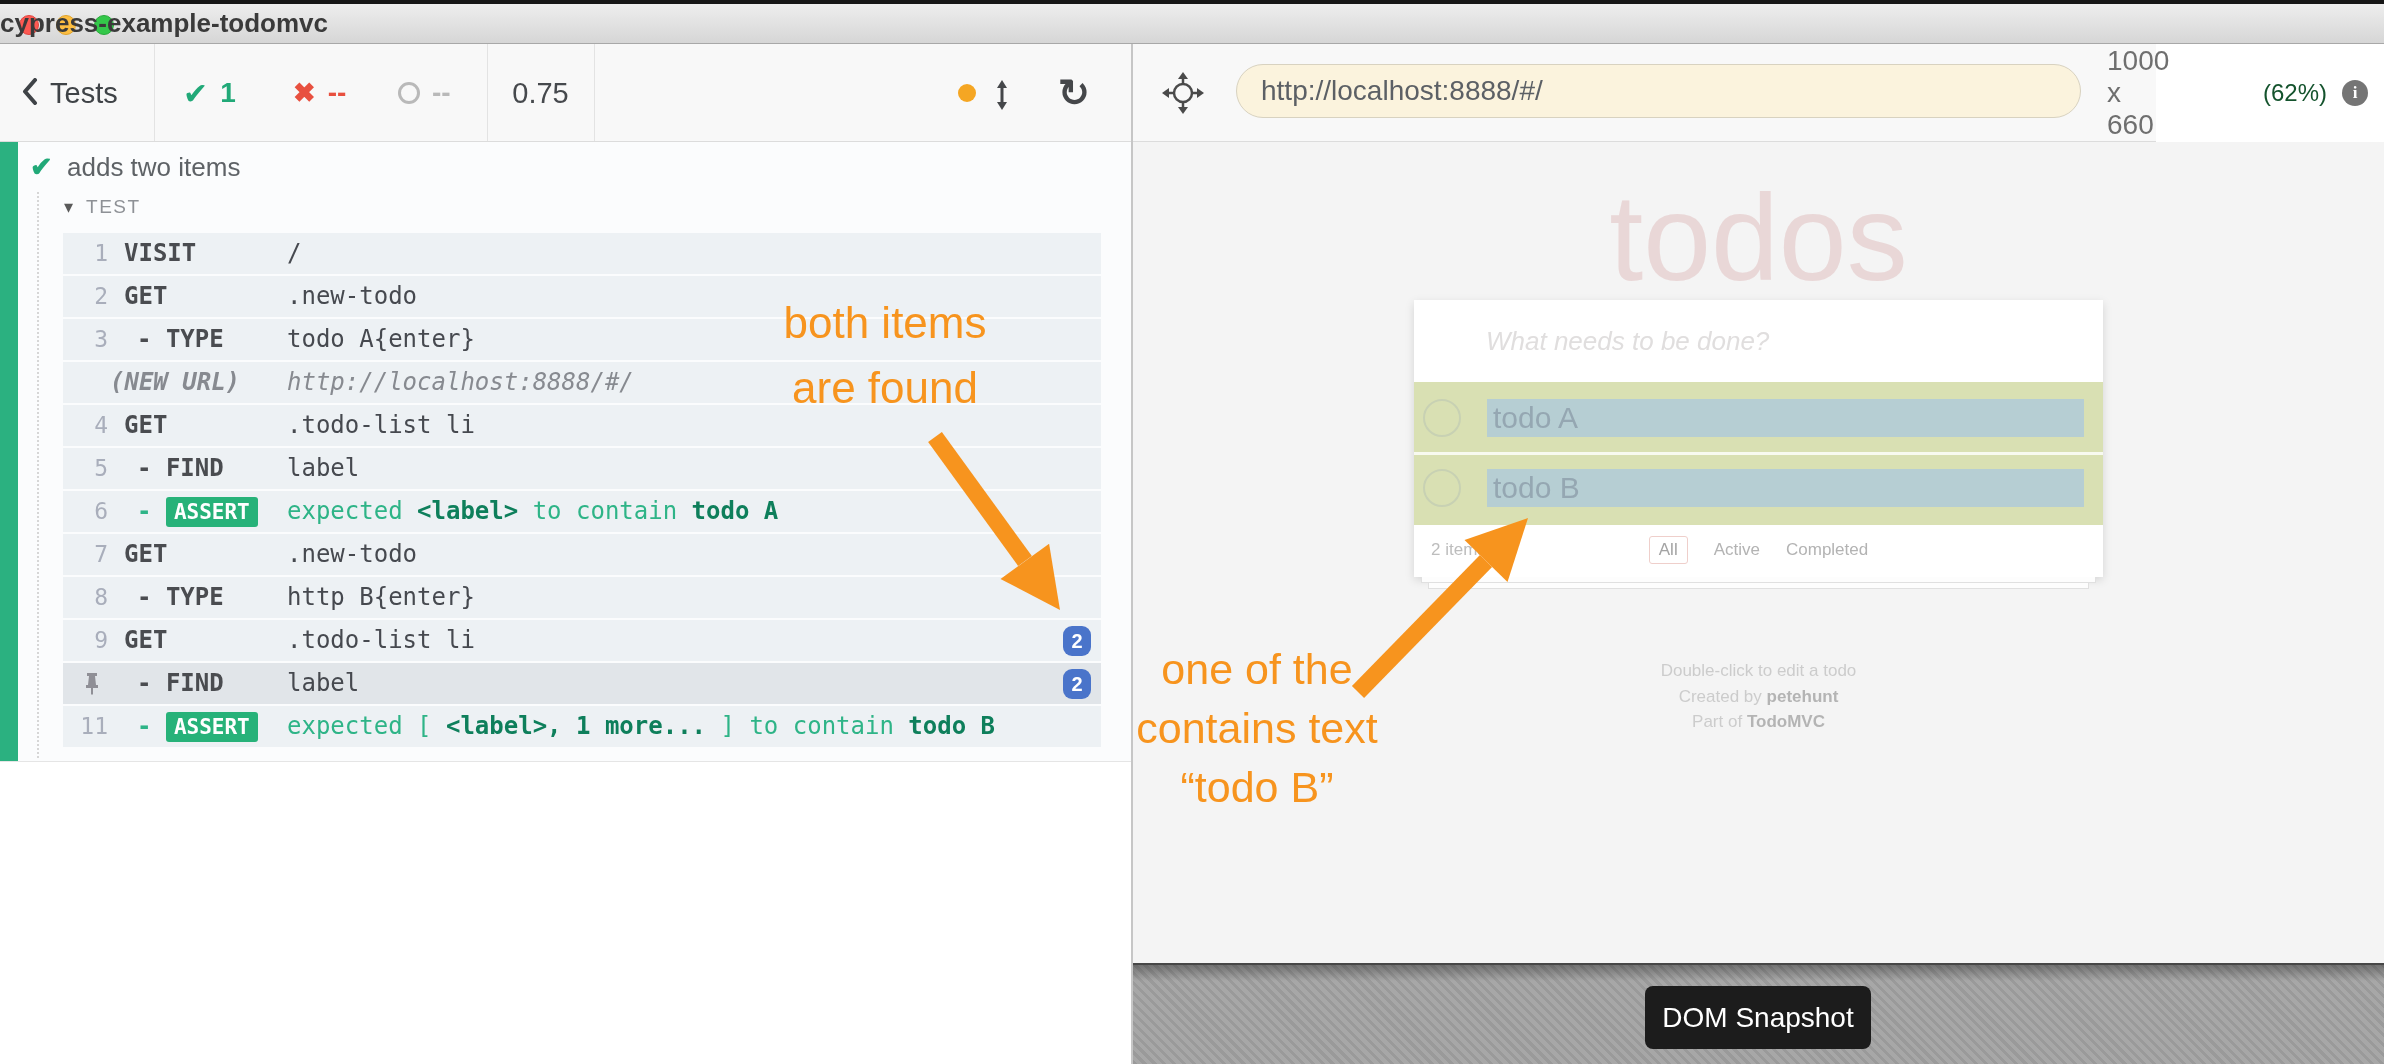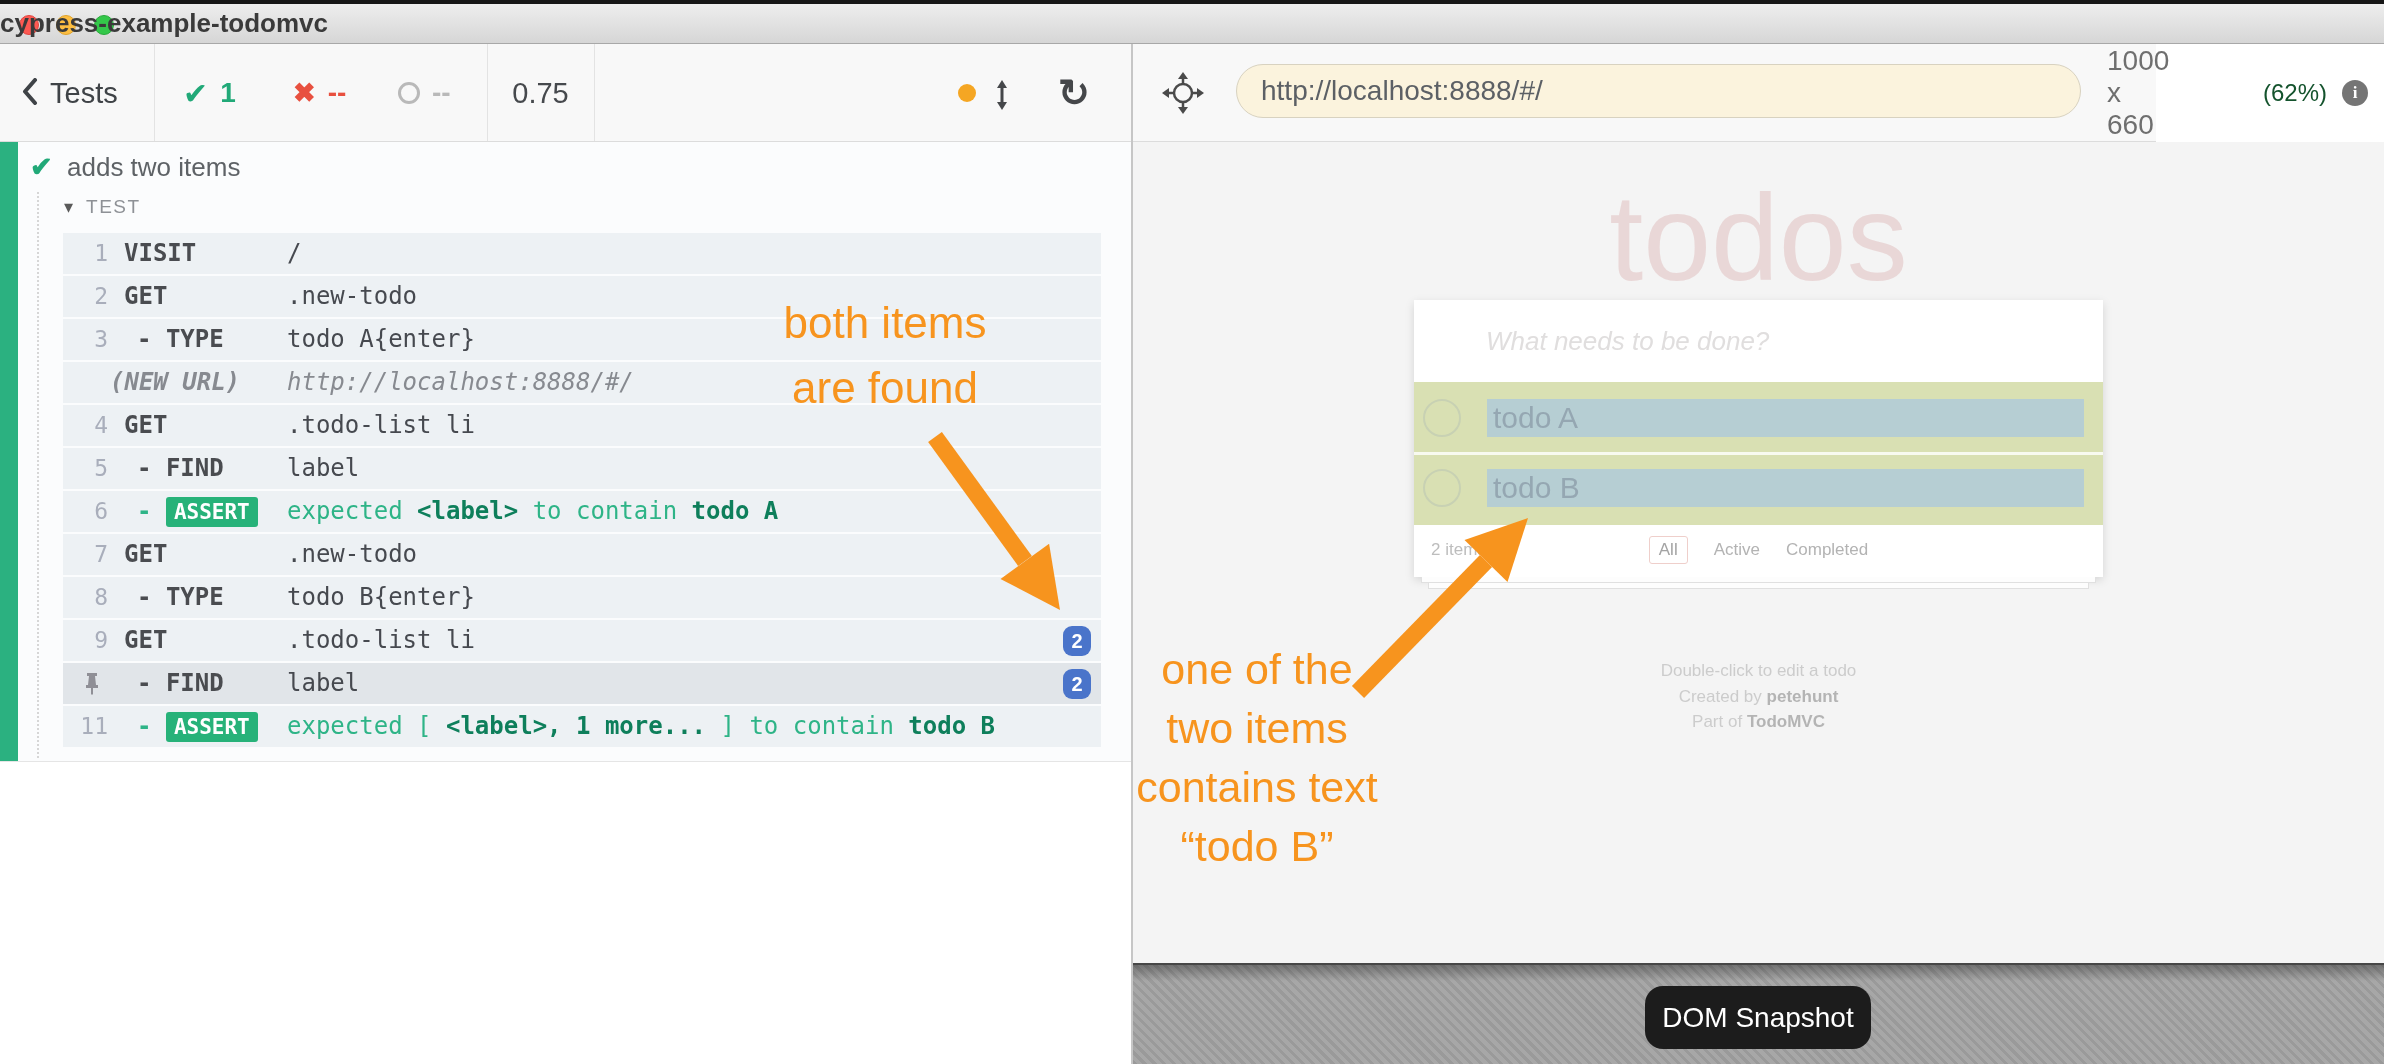--- a/index.html
+++ b/index.html
@@ -109,21 +109,21 @@
   #hint-1{top:519px}#hint-2{top:545px}#hint-3{top:570px}
   .hint b{color:#b4b4b4;font-weight:700}
 
   
   #snapshot-band{position:absolute;left:1133px;top:963px;width:1251px;height:101px;
     background:repeating-linear-gradient(45deg,#9a9a9a 0 3px,#a7a7a7 3px 7px);
     border-top:2px solid #474747;box-sizing:border-box}
   #snapshot-band .shade{position:absolute;left:0;right:0;top:0;height:16px;
     background:linear-gradient(rgba(0,0,0,.32),rgba(0,0,0,0))}
   #dom-snapshot-pill{position:absolute;left:512px;top:21px;width:226px;height:63px;background:#1c1c1c;
-    border-radius:18px;color:#fff;font-size:28px;font-weight:500;display:flex;align-items:center;justify-content:center}
+    border-radius:8px;color:#fff;font-size:28px;font-weight:500;display:flex;align-items:center;justify-content:center}
 
   #panel-divider{position:absolute;left:1131px;top:44px;width:2px;height:1020px;background:#c6c6c6;z-index:5}
 
   
   #arrow-overlay{position:absolute;left:0;top:0;width:2384px;height:1064px;z-index:40;pointer-events:none}
   .note{position:absolute;z-index:41;color:#f7941e;text-align:center;pointer-events:none}
   #note-1{left:695px;top:290px;width:380px;font-size:44px;line-height:65px}
   #note-2{left:1077px;top:640px;width:360px;font-size:43px;line-height:59px}
 </style>
 </head>
@@ -240,21 +240,21 @@
         <span class="cmd-msg assert"><span>expected </span><span class="b">&lt;label&gt;</span><span> to contain </span><span class="b">todo A</span></span>
       </div>
       <div class="cmd-row">
         <span class="cmd-num">7</span>
         <span class="cmd-method">GET</span>
         <span class="cmd-msg">.new-todo</span>
       </div>
       <div class="cmd-row">
         <span class="cmd-num">8</span>
         <span class="cmd-method child">- TYPE</span>
-        <span class="cmd-msg">todo B{enter}</span>
+        <span class="cmd-msg">http B{enter}</span>
       </div>
       <div class="cmd-row">
         <span class="cmd-num">9</span>
         <span class="cmd-method">GET</span>
         <span class="cmd-msg">.todo-list li</span>
         <span class="count-badge">2</span>
       </div>
       <div class="cmd-row pinned">
         <span class="cmd-num">
           <svg class="pin-svg" width="16" height="22" viewBox="0 0 16 22">
@@ -319,16 +319,15 @@
     <line x1="1358" y1="692" x2="1486" y2="561" stroke="#f7941e" stroke-width="17"></line>
     <polygon points="1528,518 1507.5,582 1464.5,540" fill="#f7941e"></polygon>
   </g>
 </svg>
 <div class="note" id="note-1">
   <div>both items</div>
   <div>are found</div>
 </div>
 <div class="note" id="note-2">
   <div>one of the</div>
-  <div>two items</div>
   <div>contains text</div>
   <div>“todo B”</div>
 </div>
 
 </body></html>

